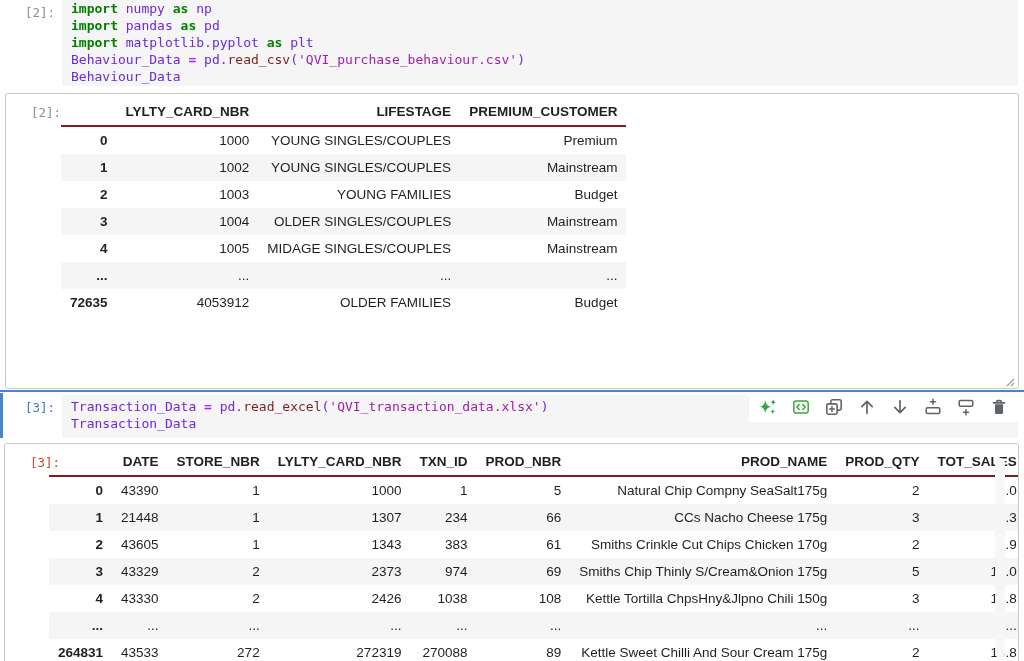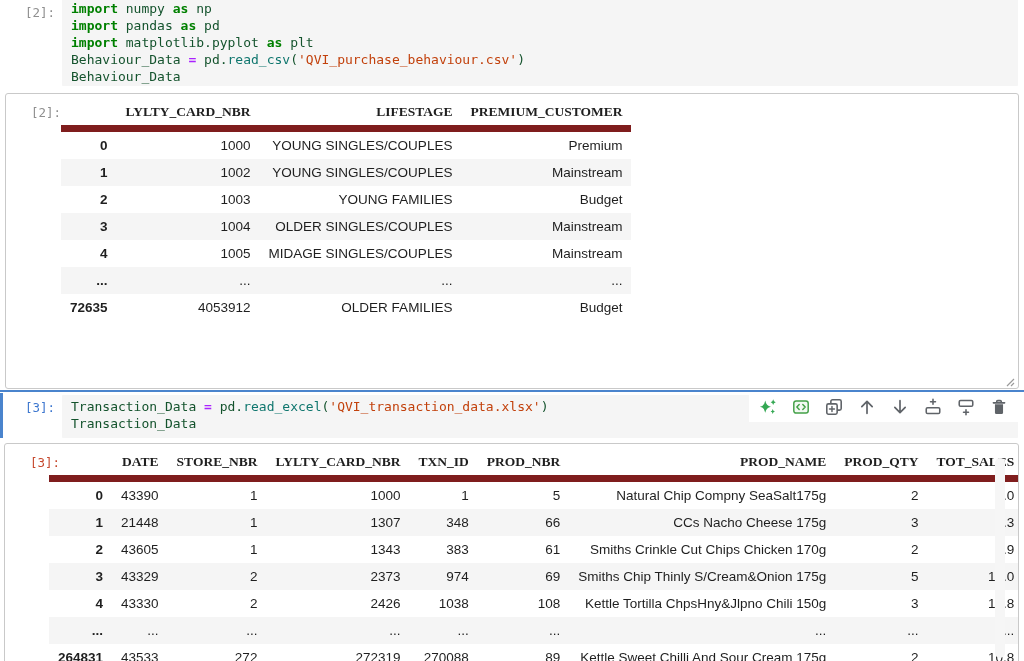--- a/index.html
+++ b/index.html
@@ -14,36 +14,36 @@
   .prompt.red{color:#c6492e;}
 
   
   .code-editor{position:absolute;left:62px;right:6px;background:#f5f5f5;
                box-sizing:border-box;padding:3px 9px;border-radius:1px;
                font-family:"DejaVu Sans Mono",monospace;font-size:13px;line-height:17px;color:#1a1a1a;
                white-space:pre;overflow:hidden;}
   .code-line{height:17px;}
   .tk-kw{color:#008000;font-weight:bold;}
   .tk-op{color:#aa22ff;font-weight:bold;}
-  .tk-fn{color:#0f766e;}
-  .tk-str{color:#c2410c;}
-  .tk-pl{color:#14532d;}
+  .tk-fn{color:#7f1d1d;}
+  .tk-str{color:#a21caf;}
+  .tk-pl{color:#6d28d9;}
 
   
   .output-box{position:absolute;background:#ffffff;border:1px solid #c9c9c9;border-radius:3px;
               box-sizing:border-box;overflow:hidden;}
   #out2{left:5px;top:93px;width:1014px;height:296px;}
   #out3{left:4px;top:443px;width:1015px;height:240px;}
 
   
   .df{border-collapse:collapse;table-layout:fixed;white-space:nowrap;
       font-size:13.5px;color:#1f1f1f;}
   .df th,.df td{padding:6.5px 9px;text-align:right;vertical-align:middle;overflow:hidden;
                 font-weight:normal;line-height:14px;}
-  .df thead th{font-weight:bold;border-bottom:7px solid #7f1d1d;font-family:Liberation Serif, serif;}
+  .df thead th{font-weight:bold;border-bottom:2px solid #7f1d1d;}
   .df tbody th{font-weight:bold;}
   .df tbody tr:nth-child(even){background:#f5f5f5;}
   .tbl-wrap{position:absolute;}
   #t2wrap{left:55px;top:4px;}
   #t3wrap{left:44px;top:4px;}
 
   
   .active-line{position:absolute;left:0;top:390px;width:1024px;height:2px;background:#4a84cd;}
   .active-bar{position:absolute;left:0;top:393px;width:3px;height:45px;background:#4a84cd;}
 
@@ -251,21 +251,21 @@
               <td>5</td>
               <td>Natural Chip Compny SeaSalt175g</td>
               <td>2</td>
               <td>6.0</td>
             </tr>
             <tr>
               <th>1</th>
               <td>21448</td>
               <td>1</td>
               <td>1307</td>
-              <td>348</td>
+              <td>234</td>
               <td>66</td>
               <td>CCs Nacho Cheese 175g</td>
               <td>3</td>
               <td>6.3</td>
             </tr>
             <tr>
               <th>2</th>
               <td>43605</td>
               <td>1</td>
               <td>1343</td>

